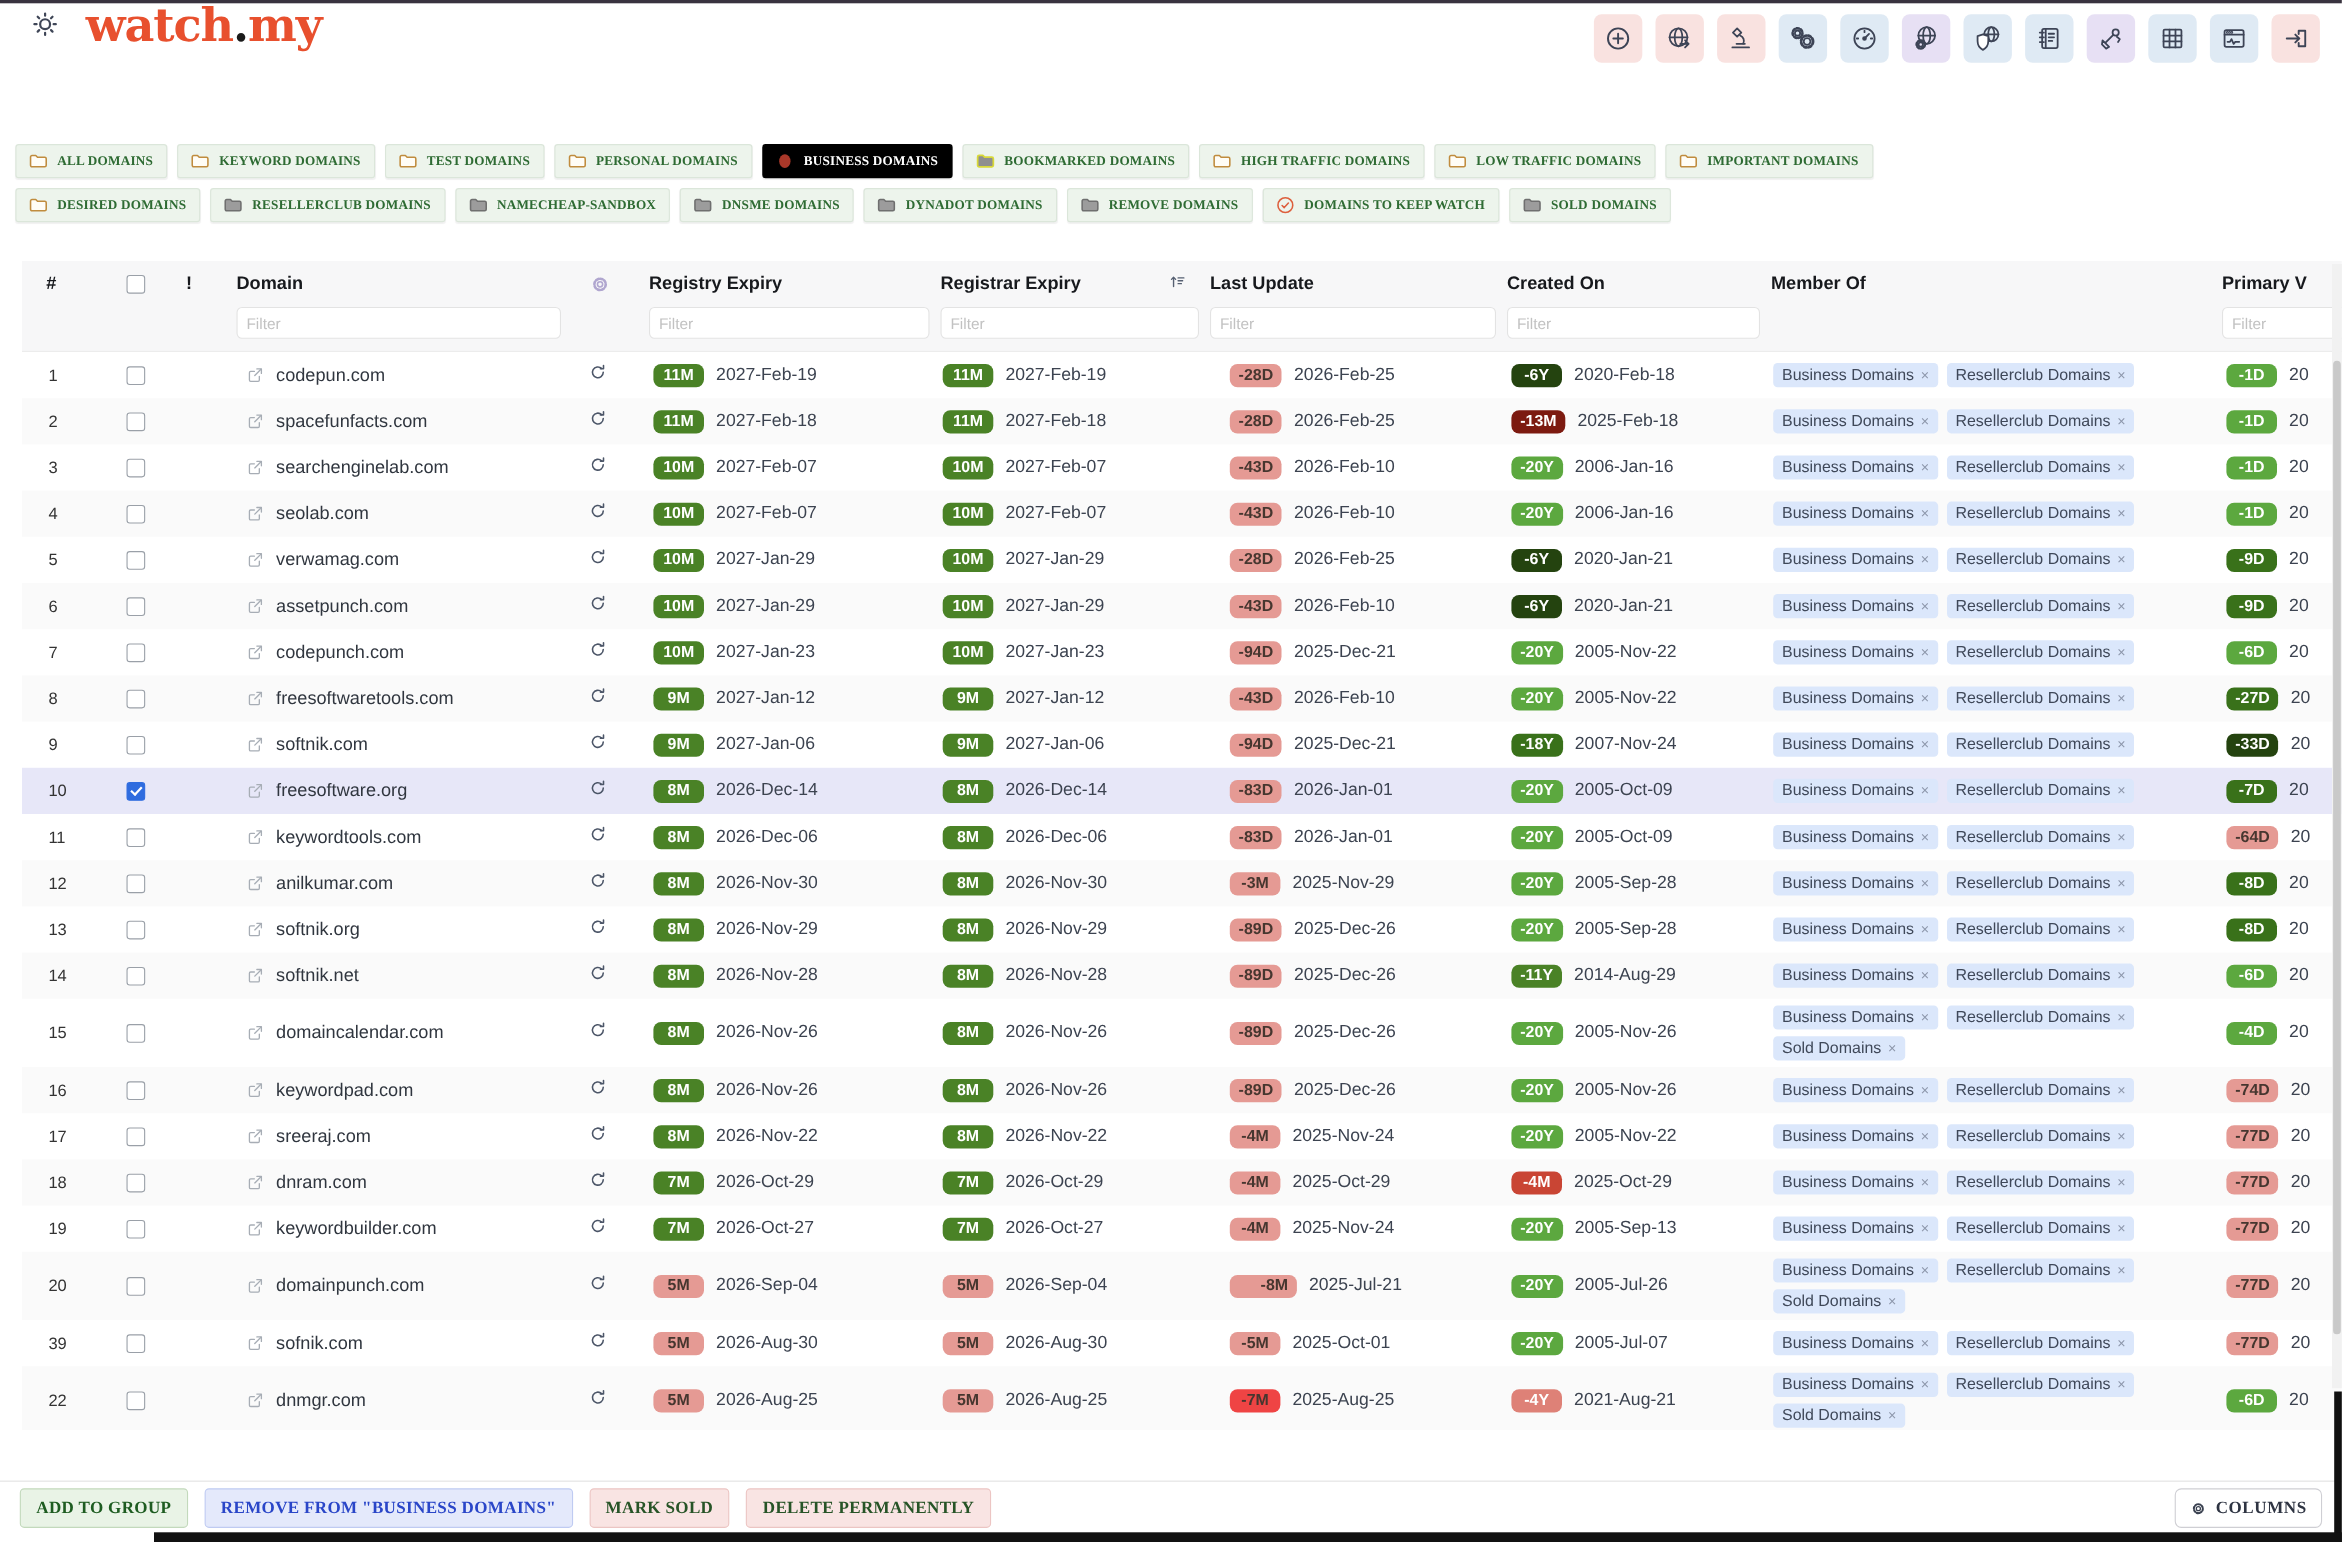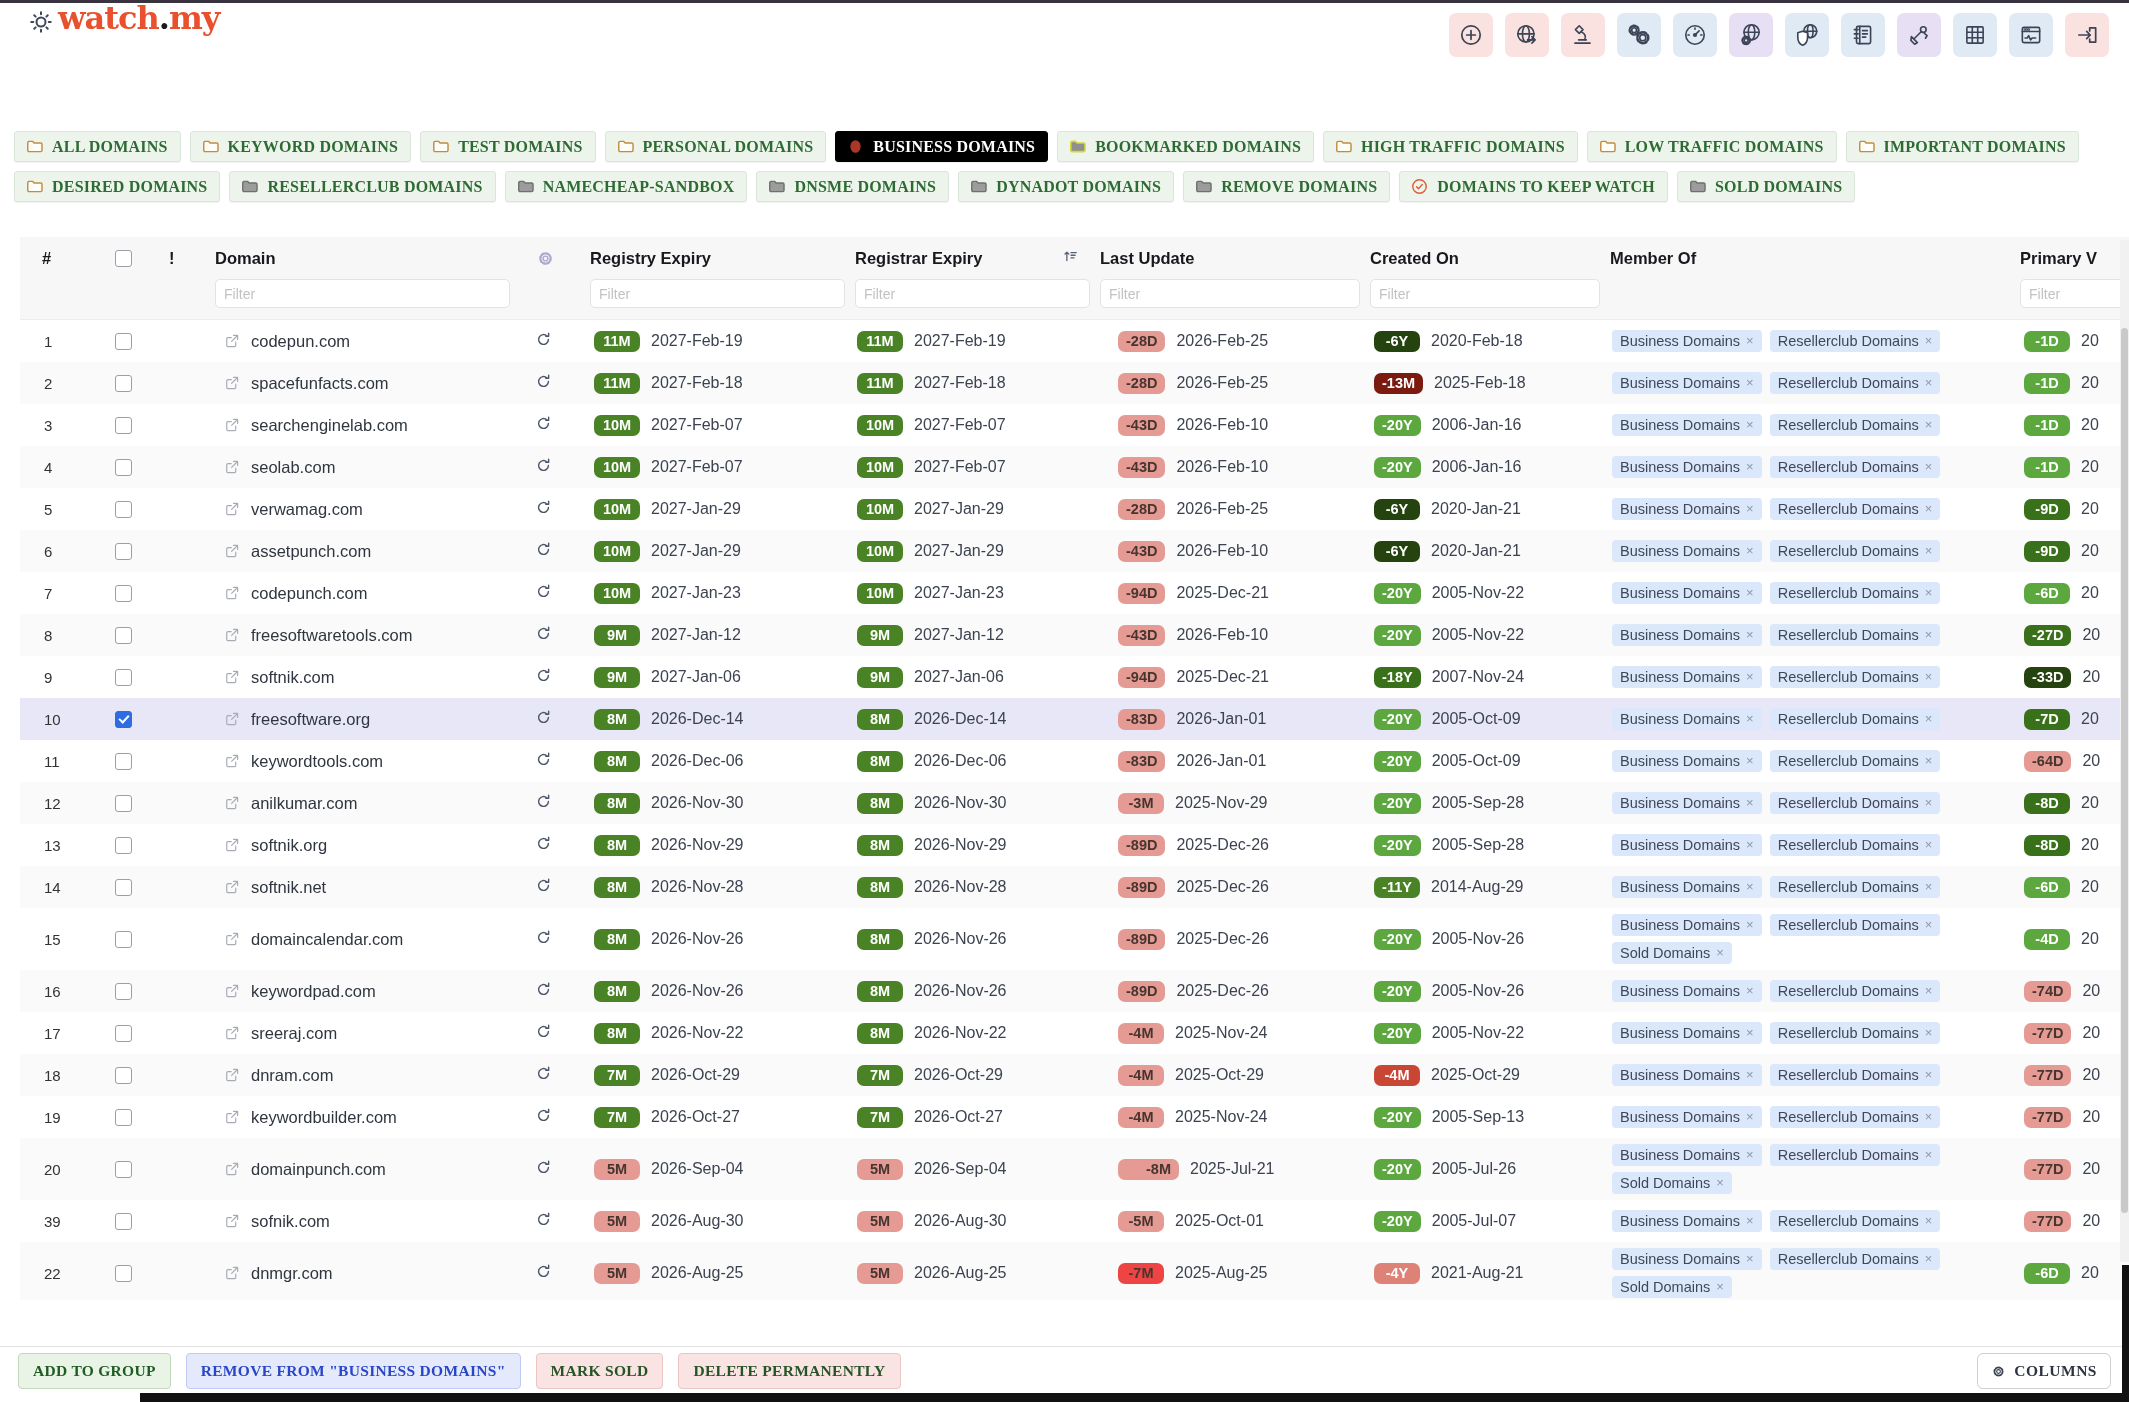--- a/index.html
+++ b/index.html
@@ -2,32 +2,32 @@
 <html><head>
 <meta charset="utf-8">
 <style>
   html,body{margin:0;padding:0;}
   body{width:2129px;height:1402px;position:relative;overflow:hidden;background:#fff;
        font-family:"Liberation Sans",sans-serif;color:#2f3745;}
   .topline{position:absolute;top:0;left:0;width:2129px;height:3px;background:#39333f;}
   
   .sun{position:absolute;top:7px;left:26px;}
   .brand{position:absolute;top:6px;left:14px;font-family:"DejaVu Serif",serif;font-weight:bold;line-height:.8;}
-  .brand .l1{color:#e8502e;font-size:32px;letter-spacing:-1px;margin-left:44px;display:block;}
+  .brand .l1{color:#e8502e;font-size:42px;letter-spacing:-1px;margin-left:64px;display:block;}
   .brand .l1 .dot{color:#1a1a1a;}
   .brand .l2{color:#15110d;font-size:58px;letter-spacing:-2px;display:block;margin-top:2px;}
   
   .toolbar{position:absolute;top:13px;right:20px;display:flex;gap:12px;}
   .tbtn{width:44px;height:44px;border-radius:7px;display:flex;align-items:center;justify-content:center;cursor:pointer;}
   .tint-pink{background:#f9e2e0;} .tint-blue{background:#dfeaf4;} .tint-purple{background:#e7e0f4;}
   
   .tabs{position:absolute;top:131px;left:14px;width:2106px;display:flex;flex-direction:column;gap:9px;}
   .tabrow{display:flex;gap:9px;}
   .tab{display:flex;align-items:center;gap:8px;background:#edf4ec;border:1px solid #dbe6da;border-radius:3px;
-       padding:5px 12px 5px 10px;font-family:"Liberation Serif",serif;font-weight:700;font-size:16px;
+       padding:5px 12px 5px 10px;font-family:"Liberation Serif",serif;font-weight:700;font-size:12px;
        color:#2e6b33;letter-spacing:.2px;box-shadow:0 1px 1px rgba(0,0,0,.06);white-space:nowrap;cursor:pointer;}
   .tab.active{background:#000;color:#fff;border-color:#000;}
   
   .table{position:absolute;top:237px;left:20px;width:2109px;overflow:hidden;background:#fff;}
   .grid{display:grid;grid-template-columns:65px 80px 40px 305px 70px 265px 245px 270px 240px 410px 220px;align-items:center;}
   .thead{background:#f7f7f8;border-bottom:1px solid #ececec;}
   .hrow{height:42px;font-size:16.5px;font-weight:600;color:#17191d;}
   .frow{height:40px;align-items:start;}
   .hcell{padding-left:10px;}
   .hc-num{padding-left:22px;} .hc-bang{padding-left:4px;}

